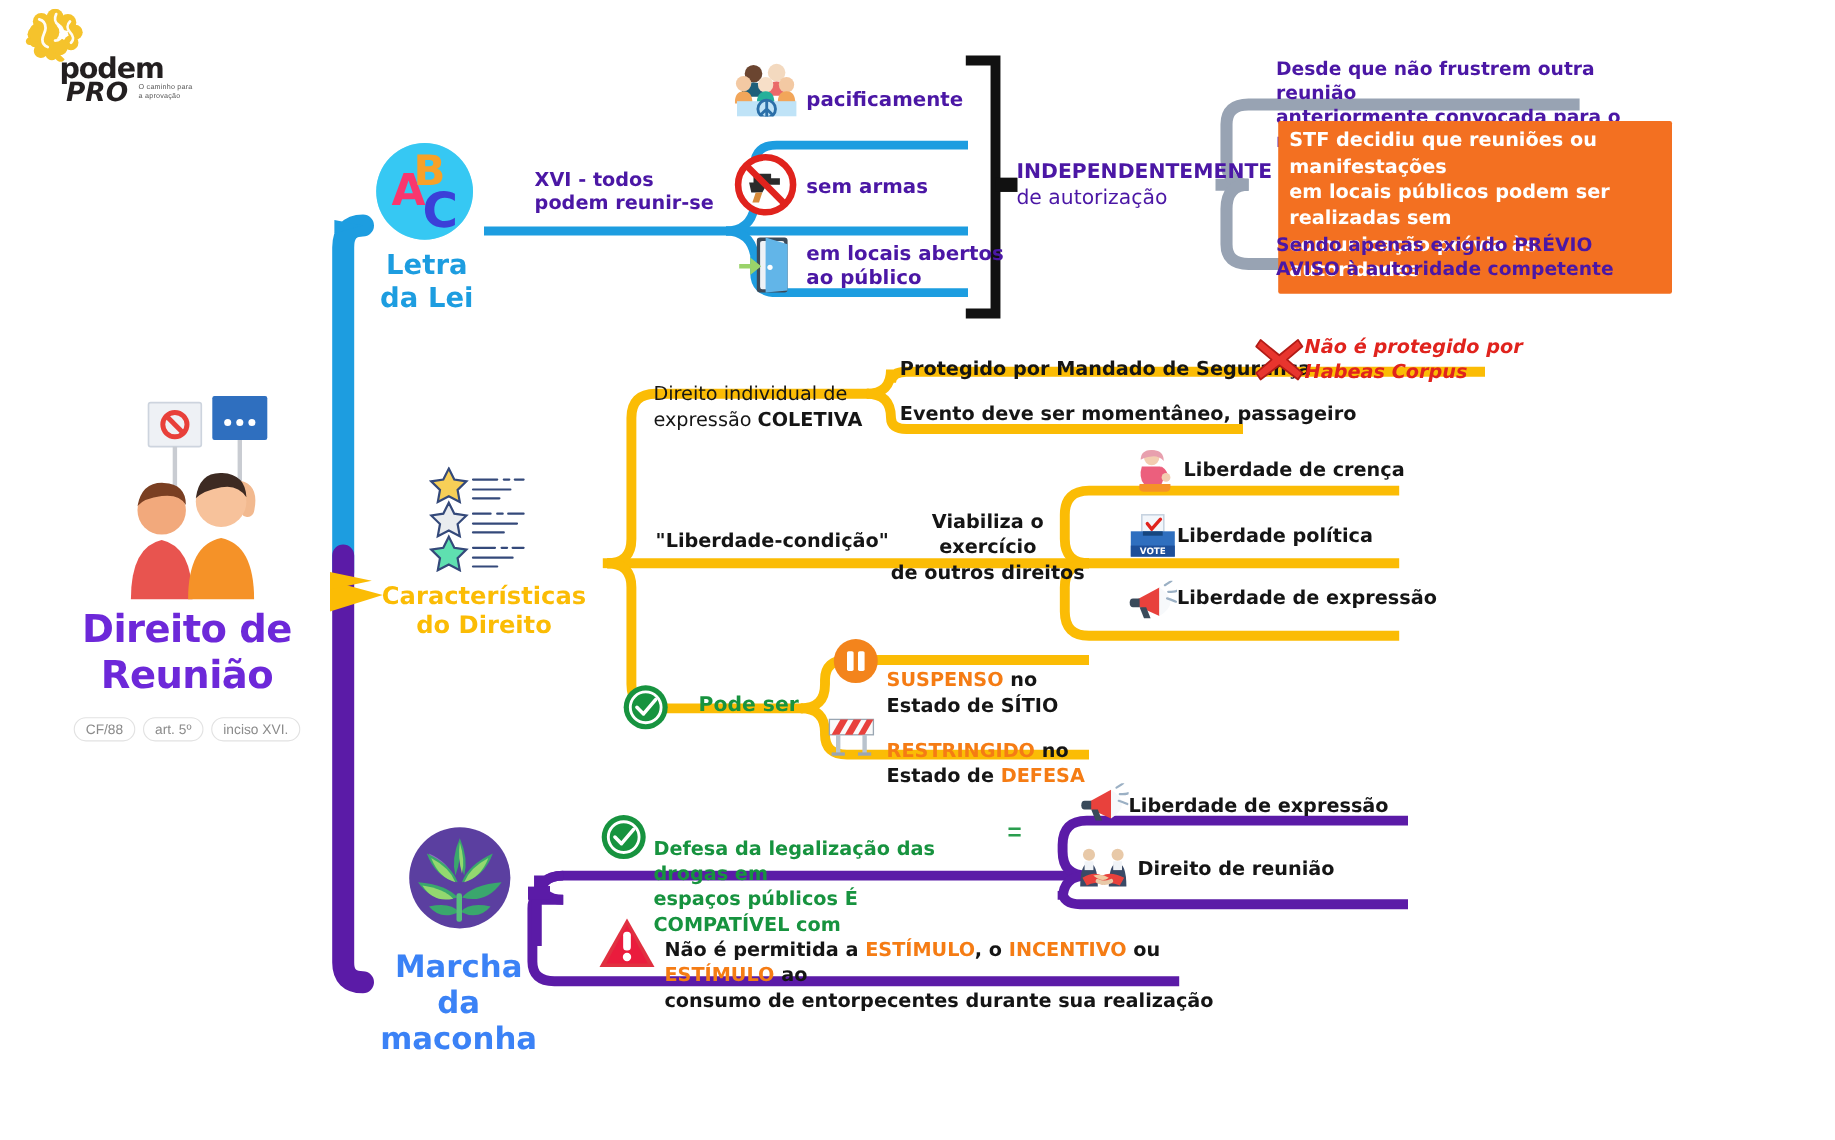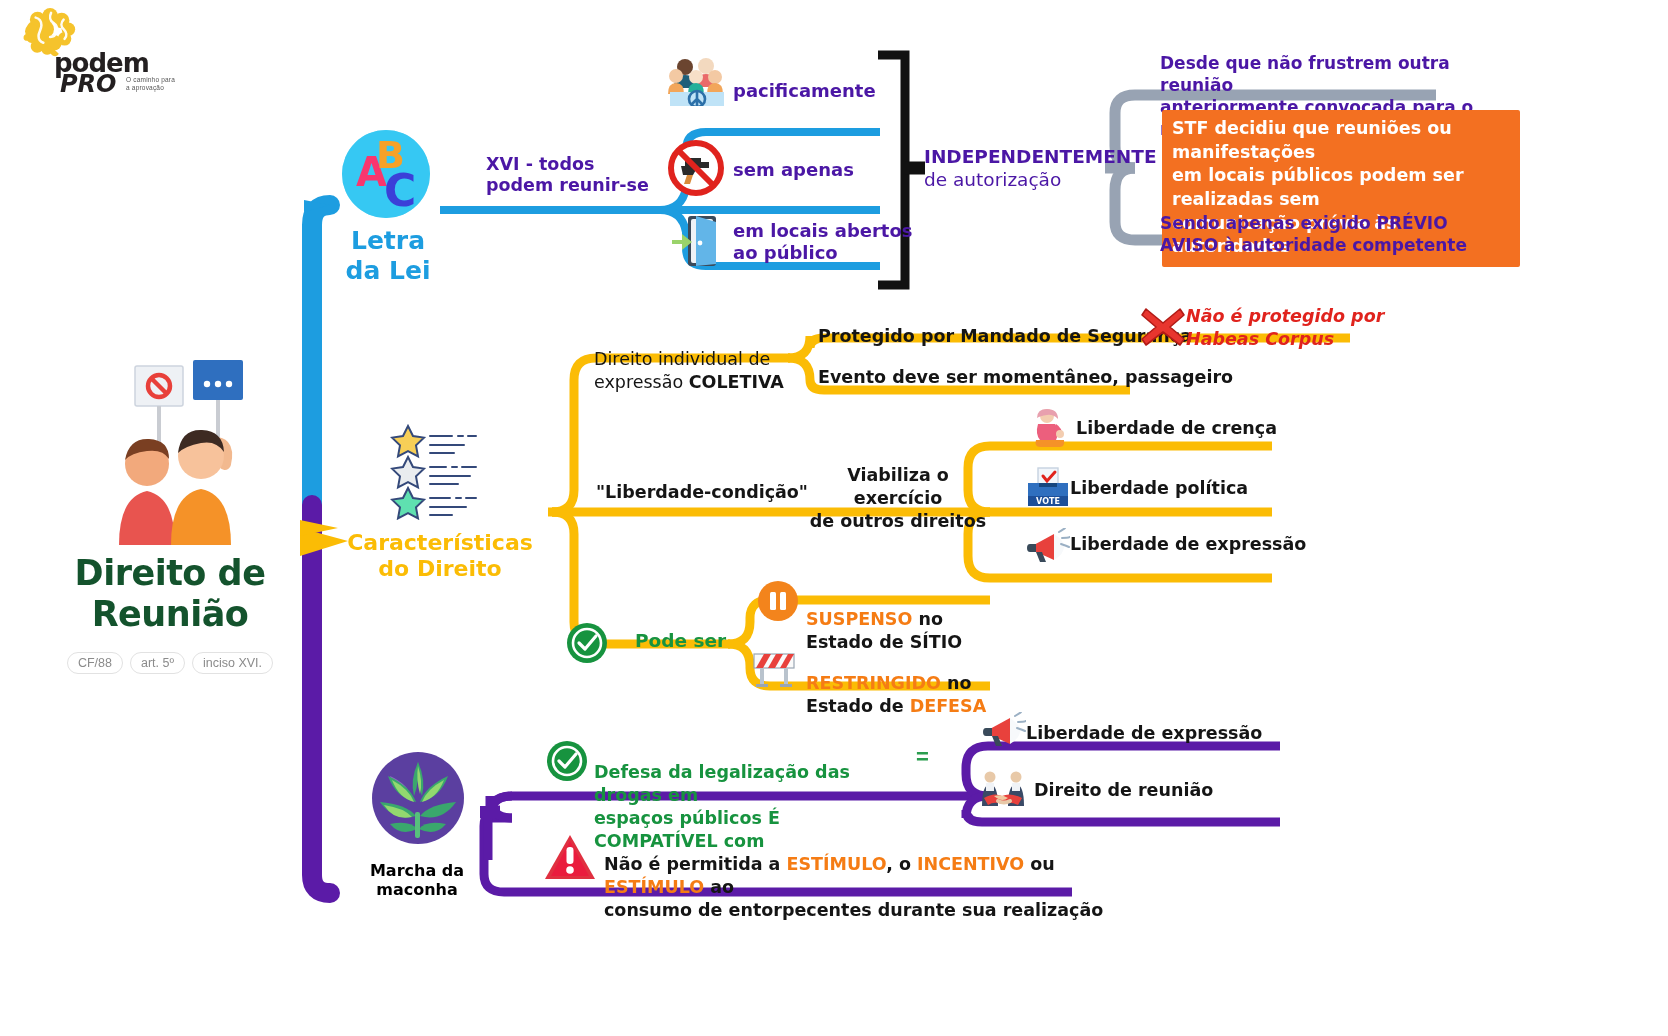--- a/index.html
+++ b/index.html
@@ -18,21 +18,21 @@
   #logo{left:8px;top:6px;width:170px;height:96px;background:#fff;}
   #logo .brainwrap{position:absolute;left:14px;top:2px;width:62px;height:54px;}
   #logo .word{position:absolute;left:46px;top:44px;font-weight:bold;font-size:26px;letter-spacing:-1px;color:#231f20;line-height:1;font-family:"DejaVu Sans", sans-serif;}
   #logo .word2{position:absolute;left:52px;top:66px;font-weight:bold;font-style:italic;font-size:24px;color:#231f20;line-height:1;font-family:"DejaVu Sans", sans-serif;}
   #logo .tag{position:absolute;left:118px;top:70px;font-size:6.5px;color:#555;line-height:1.25;letter-spacing:.2px;}
 
   
   #central{left:20px;top:360px;width:300px;text-align:center;}
   #central .hero{width:190px;height:185px;margin:0 auto;position:relative;}
   #central h1{
-    margin:8px 0 2px;font-size:35px;line-height:1.18;font-weight:bold;color:#14532d;
+    margin:8px 0 2px;font-size:35px;line-height:1.18;font-weight:bold;color:#6d28d9;
     font-family:"DejaVu Sans", sans-serif;letter-spacing:-0.5px;
   }
   #central .tags{margin-top:16px;display:flex;gap:7px;justify-content:center;}
   #central .tags span{
     border:1.5px solid #e2e2e2;border-radius:11px;padding:3px 10px;
     font-size:12.5px;color:#8b8b8b;background:#fff;white-space:nowrap;
   }
 
   
   .txt{position:absolute;line-height:1.22;white-space:pre-line;}
@@ -221,21 +221,21 @@
 
   <div class="abs" style="left:665px;top:139px;width:62px;height:58px;">
     <svg viewBox="0 0 62 58" width="62" height="58">
       <circle cx="31" cy="29" r="26" fill="#fff"></circle>
       <path d="M18 36 h10 l4 -7 h12 v-6 h-8 v-4 h-16 v8 h-4 z" fill="#2b2b2b"></path>
       <path d="M22 36 l-3 9 h6 l3 -9z" fill="#d98b3a"></path>
       <circle cx="31" cy="29" r="25" fill="none" stroke="#e0231d" stroke-width="6"></circle>
       <line x1="13" y1="11" x2="49" y2="47" stroke="#e0231d" stroke-width="6"></line>
     </svg>
   </div>
-  <div class="txt ital purple" style="left:733px;top:159px;font-size:18px;">sem apenas</div>
+  <div class="txt ital purple" style="left:733px;top:159px;font-size:18px;">sem armas</div>
 
   <div class="abs" style="left:670px;top:214px;width:56px;height:54px;">
     <svg viewBox="0 0 56 54" width="56" height="54">
       <rect x="18" y="2" width="28" height="50" rx="3" fill="#3b4a5a"></rect>
       <rect x="21" y="5" width="22" height="44" rx="2" fill="#eef2f6"></rect>
       <path d="M26 2 L46 8 V50 L26 52z" fill="#62b5e8"></path>
       <circle cx="30" cy="29" r="2.4" fill="#fff"></circle>
       <path d="M2 26 h10 v-6 l10 8 -10 8 v-6 H2z" fill="#9ad36a"></path>
     </svg>
   </div>
@@ -397,21 +397,21 @@
       </g>
       <g fill="#93d86f">
         <path d="M48 16 q5 16 2 28 q-4 -14 -2 -28z"></path>
         <path d="M22 30 q17 9 22 22 q-15 -4 -22 -22z"></path>
         <path d="M74 30 q-17 9 -22 22 q15 -4 22 -22z"></path>
         <path d="M14 55 q20 3 28 12 q-18 4 -28 -12z"></path>
       </g>
       <rect x="45" y="62" width="5" height="26" rx="2" fill="#57c07c"></rect>
     </svg>
   </div>
-  <div class="txt branchtitle darkpurple" style="left:336px;top:862px;width:162px;font-size:16px;color:#000000;">Marcha da
+  <div class="txt branchtitle darkpurple" style="left:336px;top:862px;width:162px;font-size:28px;color:#3b82f6;">Marcha da
 maconha</div>
 
   <div class="abs" style="left:546px;top:740px;width:42px;height:42px;">
     <svg viewBox="0 0 42 42" width="42" height="42">
       <circle cx="21" cy="21" r="20" fill="#17933f"></circle>
       <circle cx="21" cy="21" r="14" fill="none" stroke="#fff" stroke-width="2.6"></circle>
       <path d="M13 21 l6 6 11 -13" stroke="#fff" stroke-width="3.2" fill="none" stroke-linecap="round" stroke-linejoin="round"></path>
     </svg>
   </div>
   <div class="txt bold green" style="left:594px;top:738px;width:300px;font-size:17.5px;line-height:1.32;">

